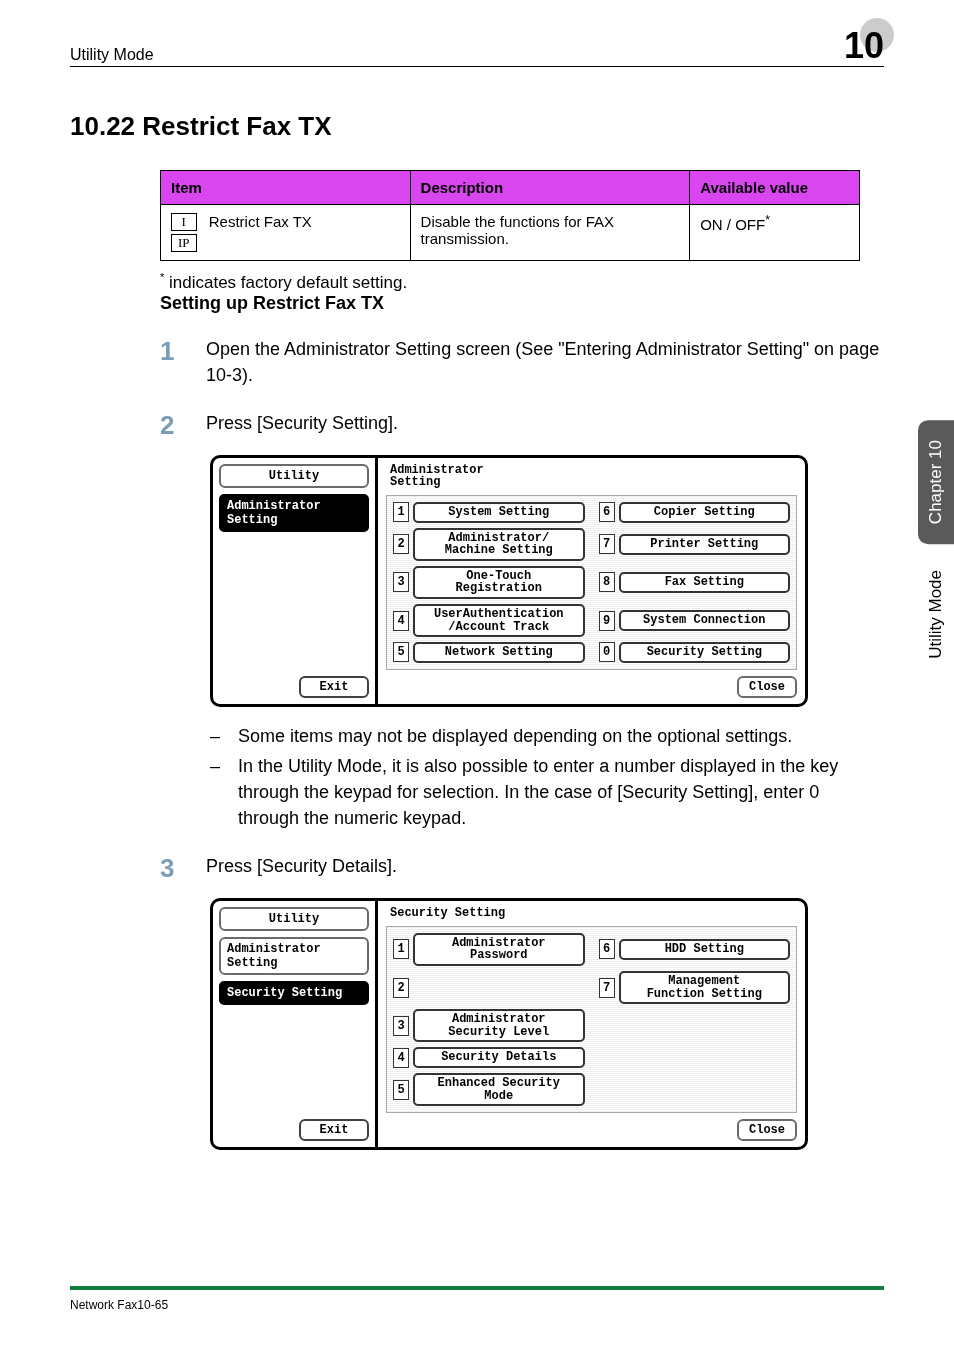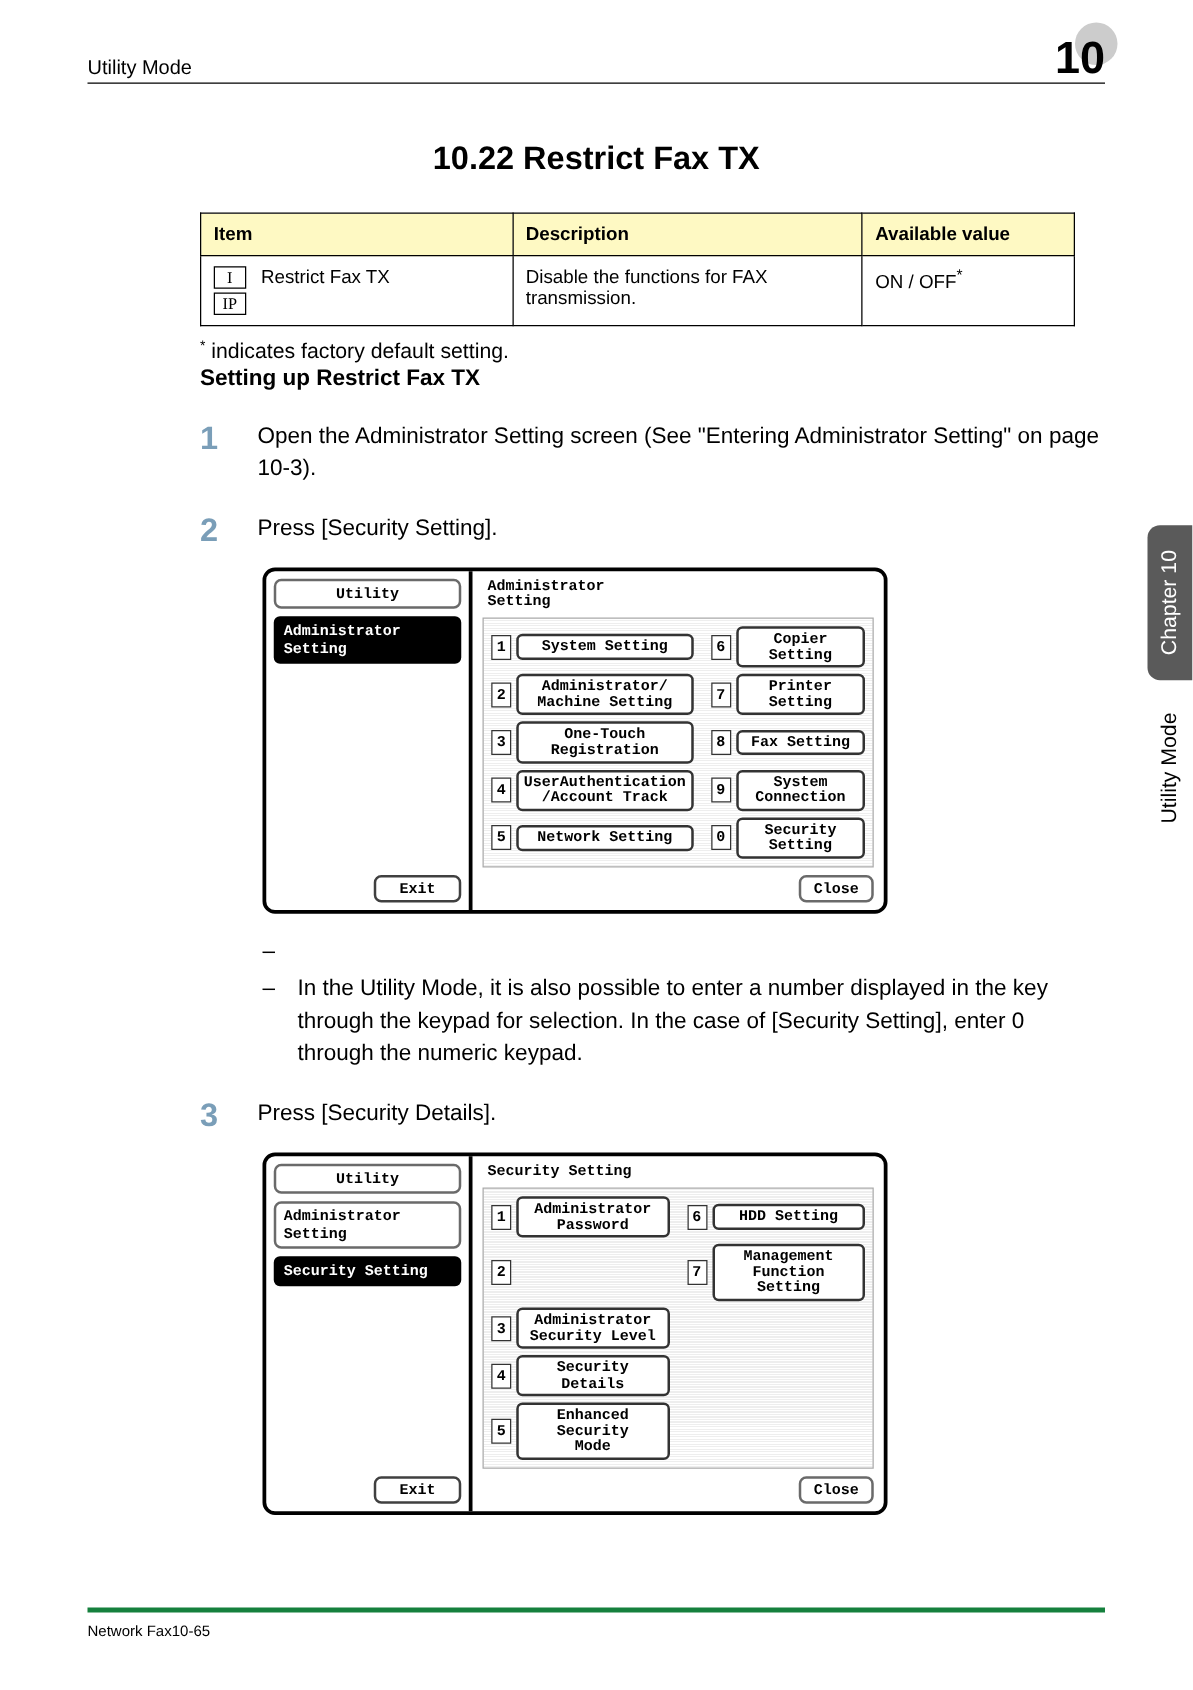--- a/index.html
+++ b/index.html
@@ -34,21 +34,20 @@
     background: #ccc;
     position: absolute;
     right: 60px;
     top: 18px;
     z-index: -1;
   }
   .section-title {
     font-size: 26px;
     font-weight: bold;
     margin-top: 44px;
-    text-align: center;
   }
   .body-indent {
     margin-left: 90px;
     margin-top: 18px;
     font-size: 18px;
     line-height: 1.45;
   }
   table.setting-table {
     margin-left: 90px;
     margin-top: 28px;
@@ -56,21 +55,21 @@
     width: 700px;
     font-size: 15px;
   }
   table.setting-table th, table.setting-table td {
     border: 1px solid #000;
     padding: 8px 10px;
     text-align: left;
     vertical-align: top;
   }
   table.setting-table th {
-    background: #fef9c3;
+    background: #d946ef;
     font-weight: bold;
   }
   .col-item { width: 250px; }
   .col-desc { width: 280px; }
   .col-avail { width: 170px; }
   .icon-stack {
     display: inline-flex;
     flex-direction: column;
     gap: 3px;
     vertical-align: top;
@@ -119,21 +118,21 @@
   }
   .screenshot {
     margin-left: 140px;
     margin-top: 14px;
     border: 3px solid #000;
     border-radius: 10px;
     background: #fff;
     display: flex;
     font-family: "Courier New", monospace;
     font-size: 12px;
-    width: 500px;
+    width: 598px;
   }
   .screenshot .left-panel {
     width: 165px;
     border-right: 3px solid #000;
     padding: 6px 6px 6px 6px;
     display: flex;
     flex-direction: column;
   }
   .screenshot .right-panel {
     flex: 1;
@@ -385,20 +384,21 @@
       </div>
       <div class="close-row">
           <div class="close-btn">Close</div>
         </div>
     </div>
   </div>
 
   <div class="bullet-block">
     <div class="bullet-row">
         <span class="bullet-dash">–</span>
+        <span>Some items may not be displayed depending on the optional settings.</span>
       </div>
     <div class="bullet-row">
         <span class="bullet-dash">–</span>
         <span>In the Utility Mode, it is also possible to enter a number displayed in the key through the keypad for selection. In the case of [Security Setting], enter 0 through the numeric keypad.</span>
       </div>
   </div>
 
   <div class="step-row">
     <div class="step-num">3</div>
     <div class="step-text">Press [Security Details].</div>

